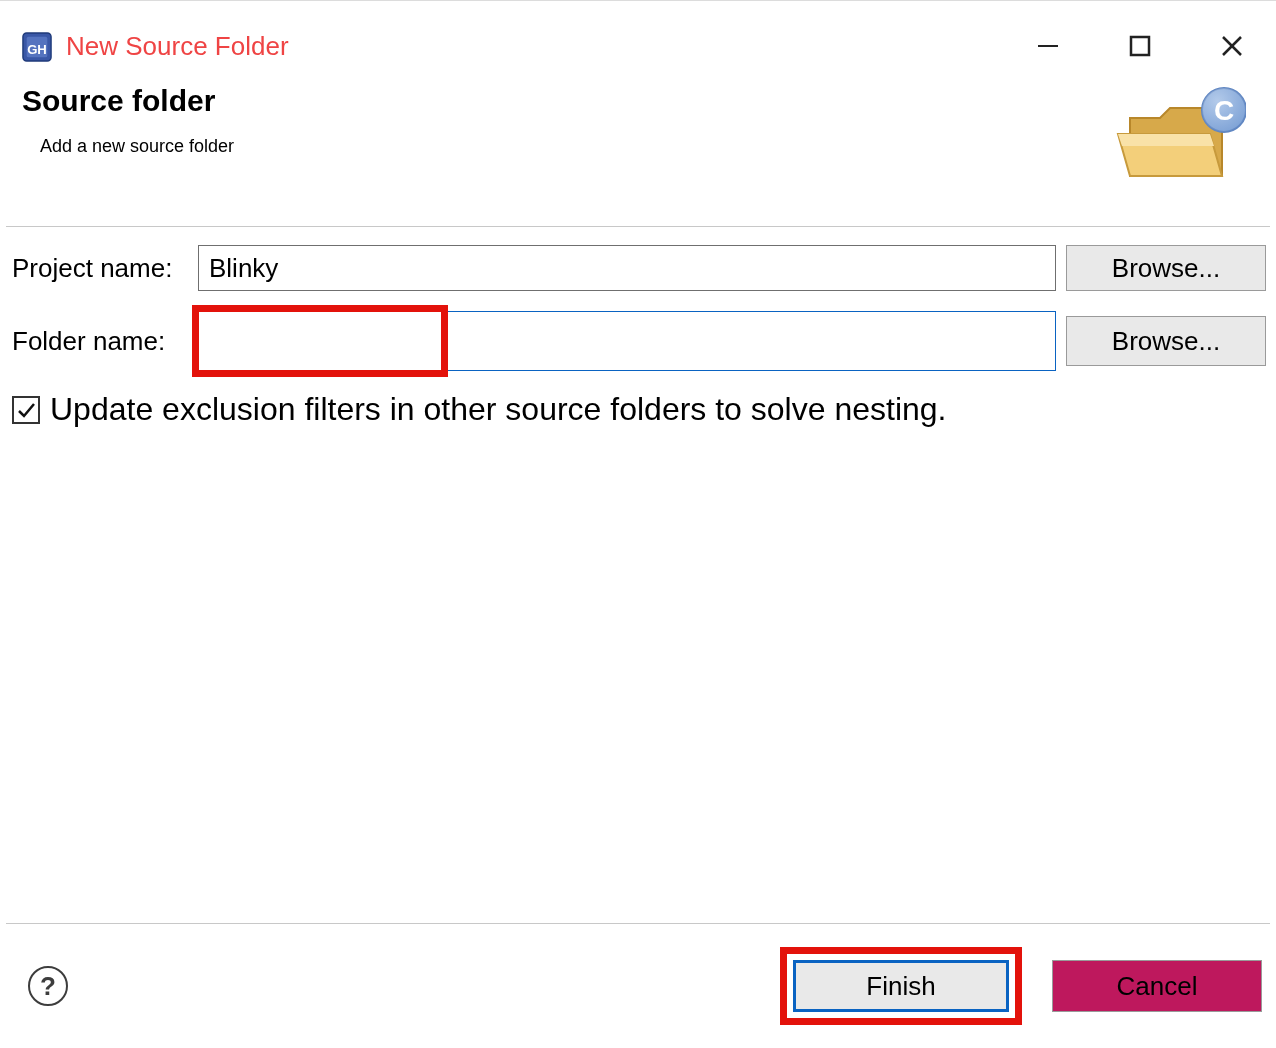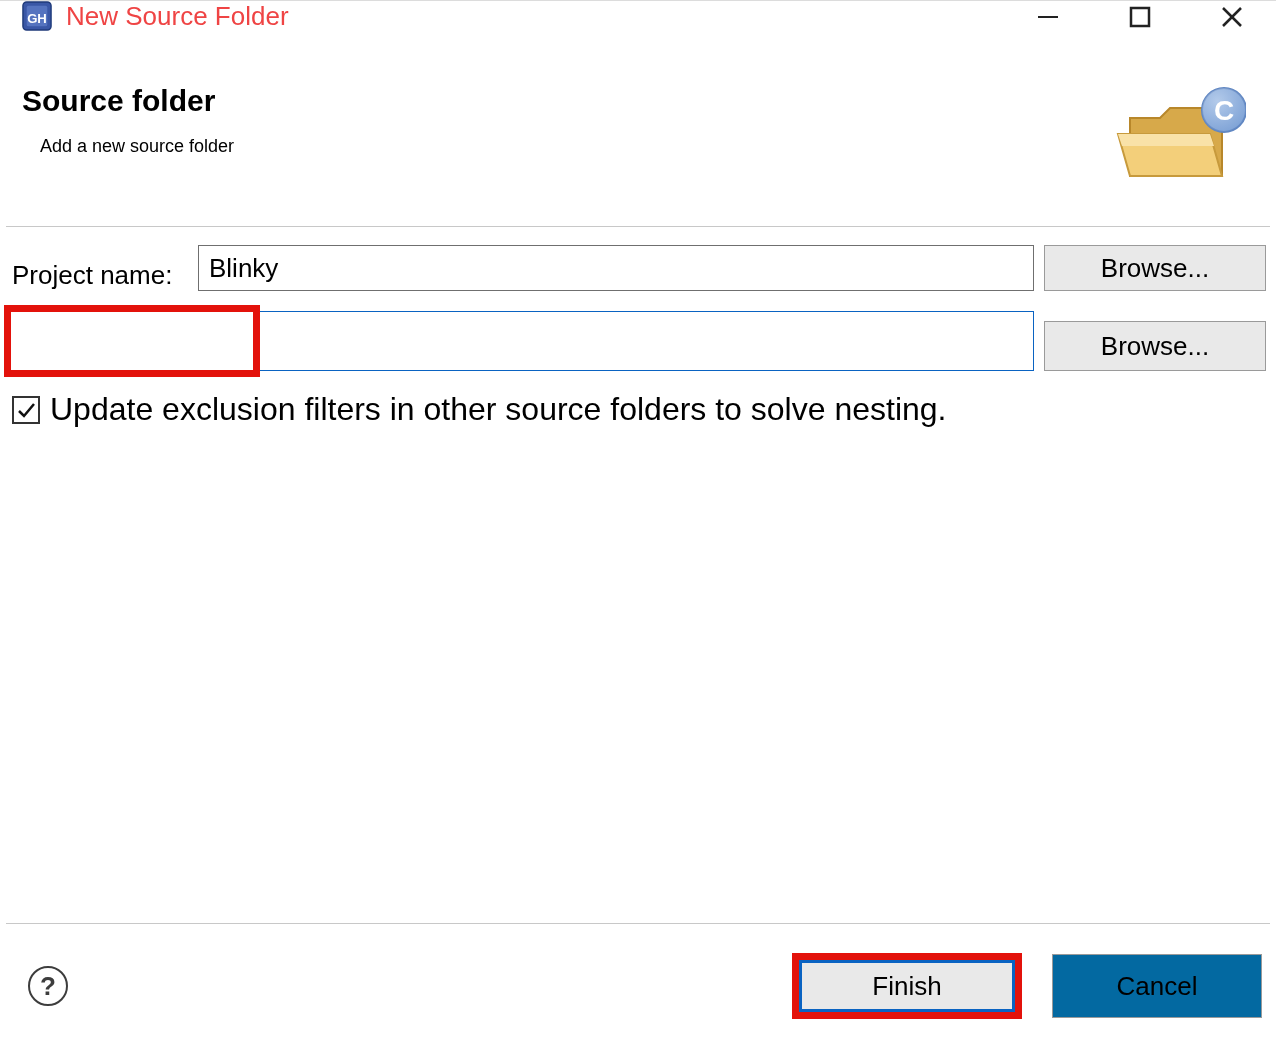--- a/index.html
+++ b/index.html
@@ -13,21 +13,21 @@
     background: #fff;
     overflow: hidden;
     display: flex;
     flex-direction: column;
   }
 
   
   .titlebar {
     height: 62px;
     display: flex;
-    align-items: flex-start;
+    align-items: flex-end;
     padding: 0 12px 0 22px;
     border-top: 1px solid #dcdcdc;
   }
   .titlebar .app-icon {
     width: 30px;
     height: 30px;
     margin-right: 14px;
     flex-shrink: 0;
   }
   .titlebar .title {
@@ -78,21 +78,21 @@
     margin: 0 6px;
   }
 
   
   .form-area {
     padding: 18px 10px 0 10px;
     flex: 1;
   }
   .form-row {
     display: flex;
-    align-items: flex-end;
+    align-items: center;
     gap: 10px;
     margin-bottom: 20px;
   }
   .form-row .label {
     width: 178px;
     font-size: 26px;
     text-align: left;
     padding-left: 2px;
   }
   .form-row input[type=text] {
@@ -123,21 +123,21 @@
   .red-highlight-folder {
     position: absolute;
     left: -7px;
     top: -7px;
     width: 256px;
     height: 72px;
     border: 7px solid #e3120b;
     pointer-events: none;
   }
   .btn {
-    width: 222px;
+    width: 200px;
     height: 46px;
     background: #e9e9e9;
     border: 1px solid #9a9a9a;
     font-size: 26px;
     font-family: inherit;
     cursor: pointer;
     display: flex;
     align-items: center;
     justify-content: center;
   }
@@ -182,35 +182,36 @@
     align-items: center;
     justify-content: center;
     font-size: 26px;
     font-weight: 600;
     color: #3d3d3d;
     cursor: pointer;
   }
   .footer-spacer { flex: 1; }
   .finish-wrap {
     position: relative;
+    padding: 6px;
     border: 7px solid #e3120b;
   }
   .finish-btn {
     width: 216px;
     height: 52px;
     background: #e9e9e9;
     border: 3px solid #0a63c2;
     font-size: 26px;
     font-family: inherit;
     cursor: pointer;
   }
   .cancel-btn {
     width: 210px;
-    height: 64px;
-    background: #0369a1;
+    height: 52px;
+    background: #be185d;
     border: 1px solid #9a9a9a;
     font-size: 26px;
     font-family: inherit;
     cursor: pointer;
     margin-left: 18px;
   }
 </style>
 </head>
 <body>
 
@@ -273,20 +274,21 @@
 
 <div class="form-area">
 
   <div class="form-row">
     <div class="label">Project name:</div>
     <input type="text" class="project-input" value="Blinky" style="">
     <button class="btn">Browse...</button>
   </div>
 
   <div class="form-row">
+    <div class="label">Folder name:</div>
     <div class="folder-input-wrap">
       <div class="red-highlight-folder"></div>
     </div>
     <button class="btn" style="height:50px">Browse...</button>
   </div>
 
   <div class="check-row">
     <div class="cbox">
       <svg width="20" height="20" viewBox="0 0 20 20">
         <polyline points="3,11 8,16 18,4" fill="none" stroke="#111" stroke-width="2.5"></polyline>

